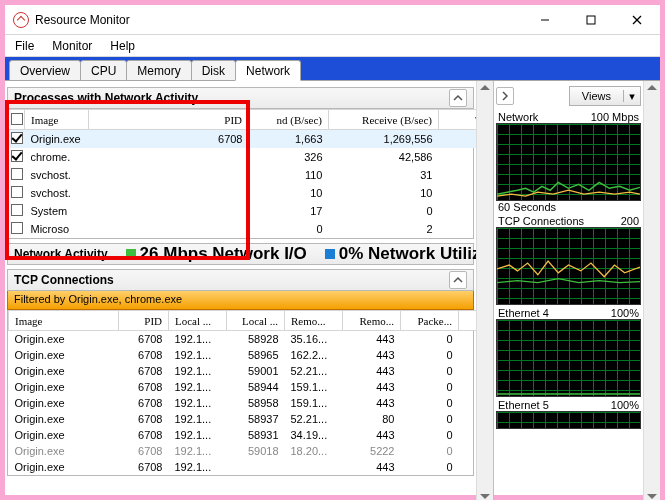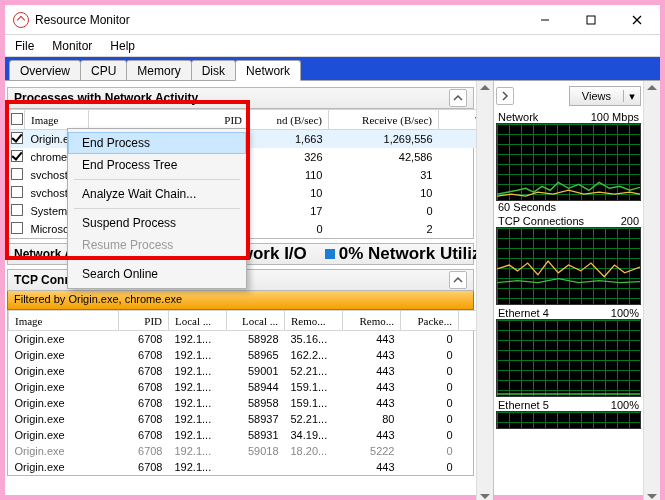--- a/index.html
+++ b/index.html
@@ -427,25 +427,14 @@
             <div class="grid"></div>
           </div>
       </div>
     </div>
 
     <div class="vscroll-gutter"></div>
   </div>
 
   <div class="red-box"></div>
 
-  <div class="ctx-menu">
-    <div class="ctx-item sel">End Process</div>
-    <div class="ctx-item">End Process Tree</div>
-    <div class="ctx-sep"></div>
-    <div class="ctx-item">Analyze Wait Chain...</div>
-    <div class="ctx-sep"></div>
-    <div class="ctx-item">Suspend Process</div>
-    <div class="ctx-item disabled">Resume Process</div>
-    <div class="ctx-sep"></div>
-    <div class="ctx-item">Search Online</div>
-  </div>
 
 </div>
 
 </body></html>

